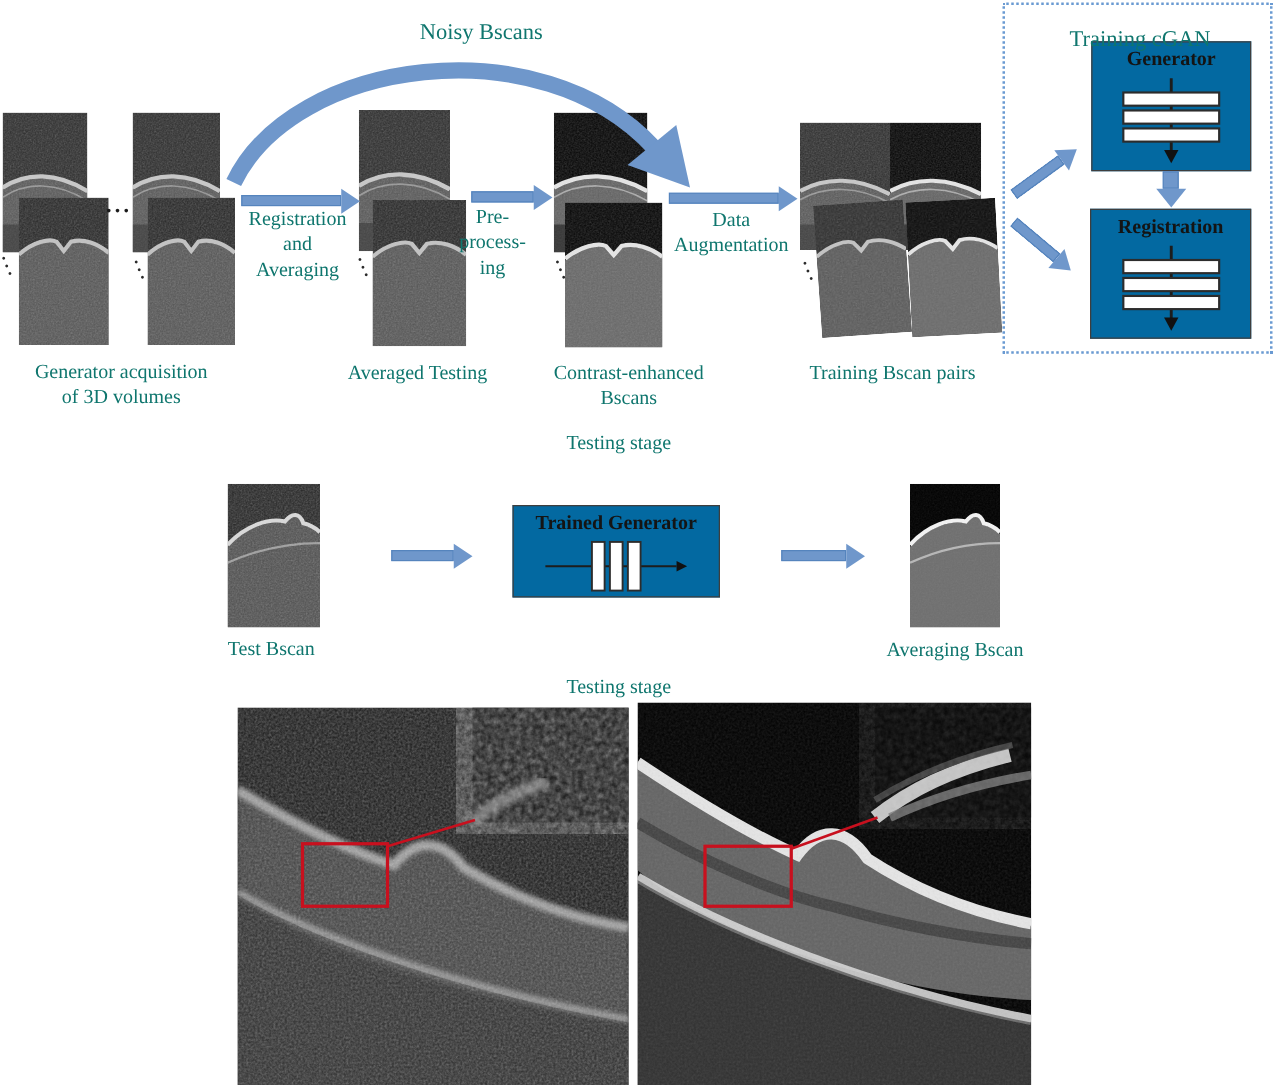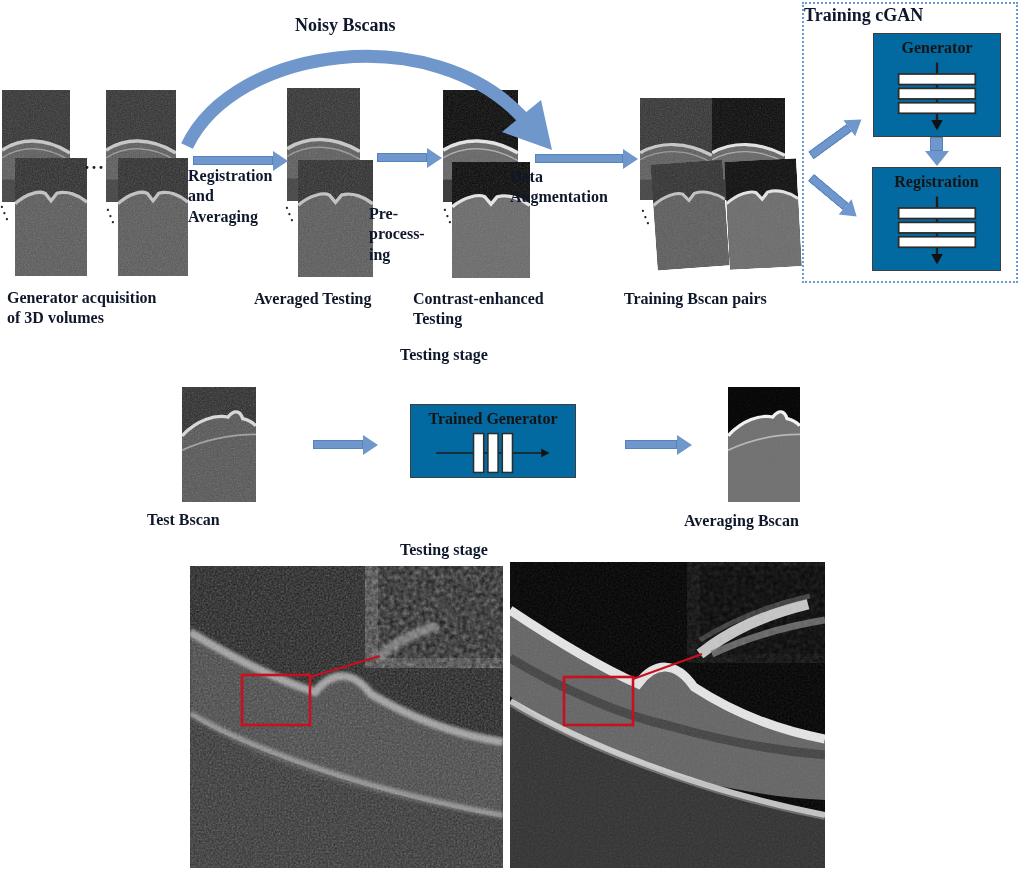--- a/index.html
+++ b/index.html
@@ -1,18 +1,18 @@
 <!DOCTYPE html>
 <html><head>
 <meta charset="utf-8">
 <style>
   html,body{margin:0;padding:0;background:#fff;}
   .canvas{position:relative;width:1024px;height:873px;background:#ffffff;overflow:hidden;
           font-family:"Liberation Serif","DejaVu Serif",serif;color:#141414;}
-  .lbl{position:absolute;font-weight:700;color:#0f172a;line-height:1.28;font-size:16px;z-index:7;}
+  .lbl{position:absolute;font-weight:400;color:#0f766e;text-align:center;line-height:1.28;font-size:16px;z-index:7;}
   .lbl.big{font-size:18px;}
   .lbl .ln{display:block;}
   .oct{position:absolute;z-index:2;}
   .oct svg{display:block;width:100%;height:100%;}
   
   .v-raw {--bg:#2e2e2e;--band:#cfcfcf;--tissue:#646464;--noise:0.30;}
   .v-raw2{--bg:#282828;--band:#c9c9c9;--tissue:#5e5e5e;--noise:0.32;}
   .v-enh {--bg:#060606;--band:#eeeeee;--tissue:#7a7a7a;--noise:0.24;}
   .v-test{--bg:#262626;--band:#d8d8d8;--tissue:#585858;--noise:0.34;}
   .v-desp{--bg:#000000;--band:#f1f1f1;--tissue:#828282;--noise:0.10;}
@@ -128,40 +128,40 @@
     </div>
   <div class="oct v-raw2" style="left:298px;top:160px;width:75px;height:117px;z-index:3;">
       <svg viewBox="0 0 100 160" preserveAspectRatio="none">
         <use href="#oct-bump"></use>
       </svg>
     </div>
   <div class="ddots" style="left:293px;top:203px;">···</div>
   <div class="lbl" style="left:254px;top:289px;width:160px;">Averaged Testing</div>
 
   <div class="harrow" style="left:377px;top:153px;width:50px;"></div>
-  <div class="lbl" style="left:369px;top:164px;width:80px;margin-top:40px;">
+  <div class="lbl" style="left:354px;top:164px;width:80px;">
     <span class="ln">Pre-</span>
     <span class="ln">process-</span>
     <span class="ln">ing</span>
   </div>
 
   <div class="oct v-enh" style="left:443px;top:90px;width:75px;height:112px;">
       <svg viewBox="0 0 100 160" preserveAspectRatio="none">
         <use href="#oct-flat"></use>
       </svg>
     </div>
   <div class="oct v-enh" style="left:452px;top:162px;width:78px;height:116px;z-index:3;">
       <svg viewBox="0 0 100 160" preserveAspectRatio="none">
         <use href="#oct-bump"></use>
       </svg>
     </div>
   <div class="ddots" style="left:451px;top:205px;">···</div>
   <div class="lbl" style="left:413px;top:289px;width:180px;">
     <span class="ln">Contrast-enhanced</span>
-    <span class="ln">Testing</span>
+    <span class="ln">Bscans</span>
   </div>
 
   <div class="harrow" style="left:535px;top:154px;width:88px;"></div>
   <div class="lbl" style="left:510px;top:167px;width:150px;">
     <span class="ln">Data</span>
     <span class="ln">Augmentation</span>
   </div>
 
   <div class="oct v-raw" style="left:640px;top:98px;width:72px;height:102px;">
       <svg viewBox="0 0 100 160" preserveAspectRatio="none">
@@ -183,21 +183,21 @@
         <use href="#oct-bump"></use>
       </svg>
     </div>
   <div class="ddots" style="left:649px;top:206px;">···</div>
   <div class="lbl" style="left:624px;top:289px;width:180px;">Training Bscan pairs</div>
 
   <div class="harrow rot" style="left:811px;top:151px;width:47px;transform:rotate(-36deg);"></div>
   <div class="harrow rot" style="left:811px;top:173px;width:45px;transform:rotate(40deg);"></div>
 
   <div class="cganbox">
-    <div class="lbl big" style="left:0;top:0;width:216px;">Training cGAN</div>
+    <div class="lbl big" style="left:0;top:16px;width:216px;">Training cGAN</div>
     <div class="obox" style="left:69px;top:29px;width:128px;height:104px;">
       <span class="btitle">Generator</span>
       <svg class="glyph" style="top:28px;" width="92" height="70" viewBox="0 0 96 72">
         <line x1="48" y1="0" x2="48" y2="62" stroke="#1d1d1d" stroke-width="2.4"></line>
         <rect x="8" y="12" width="80" height="11" fill="#fff" stroke="#2c2c2c" stroke-width="1.8"></rect>
         <rect x="8" y="27" width="80" height="11" fill="#fff" stroke="#2c2c2c" stroke-width="1.8"></rect>
         <rect x="8" y="42" width="80" height="11" fill="#fff" stroke="#2c2c2c" stroke-width="1.8"></rect>
         <polygon points="42,60 54,60 48,71" fill="#111"></polygon>
       </svg>
     </div>

